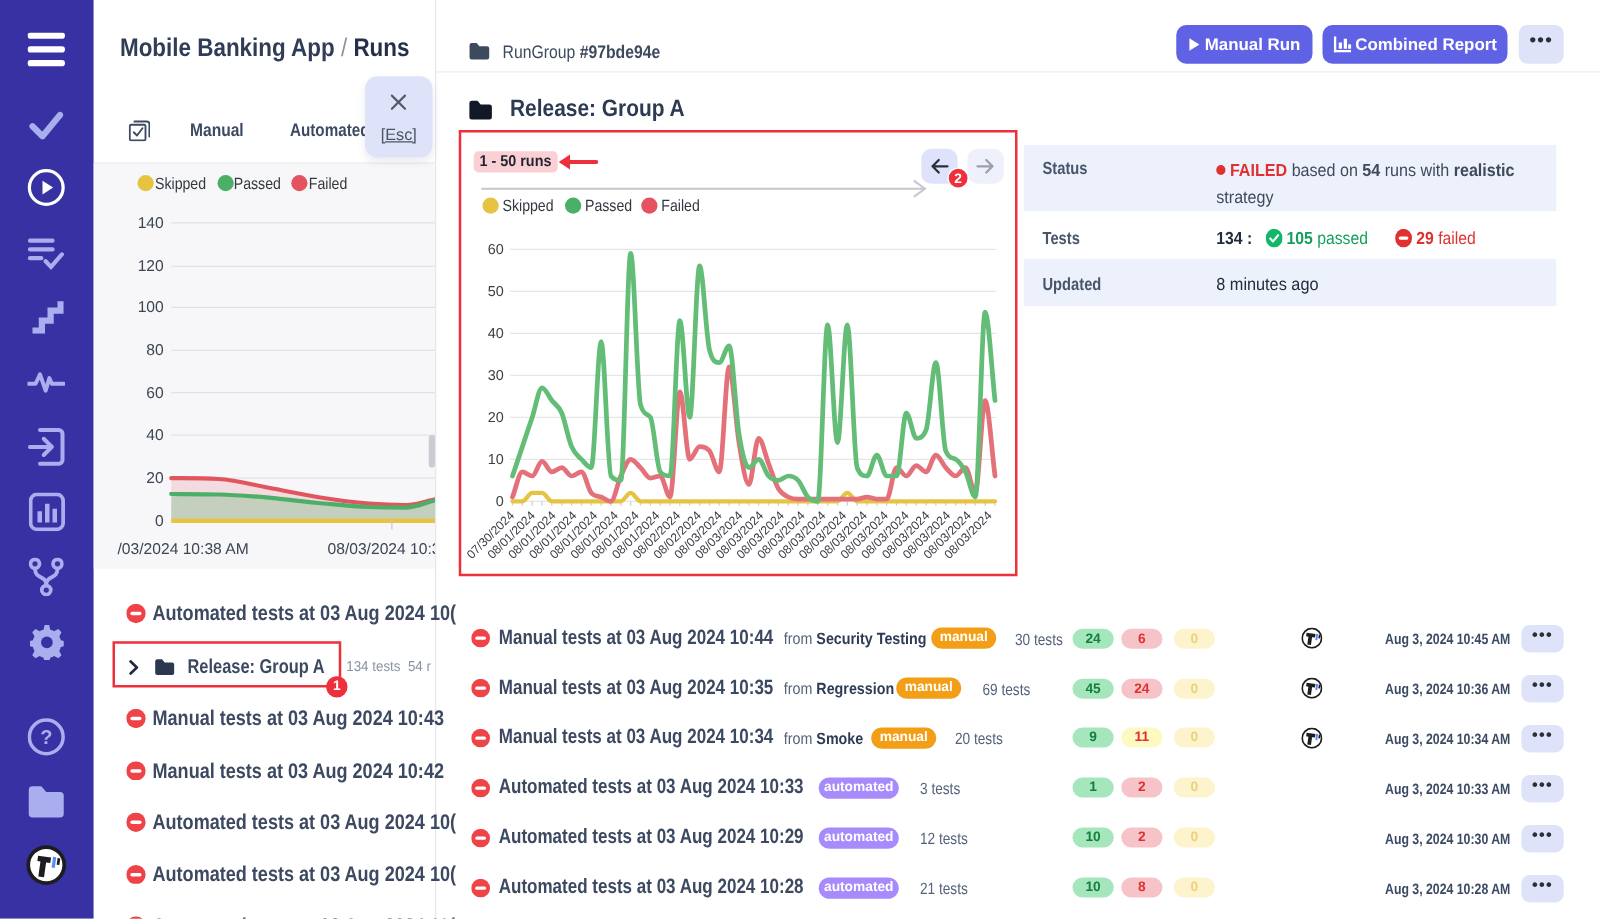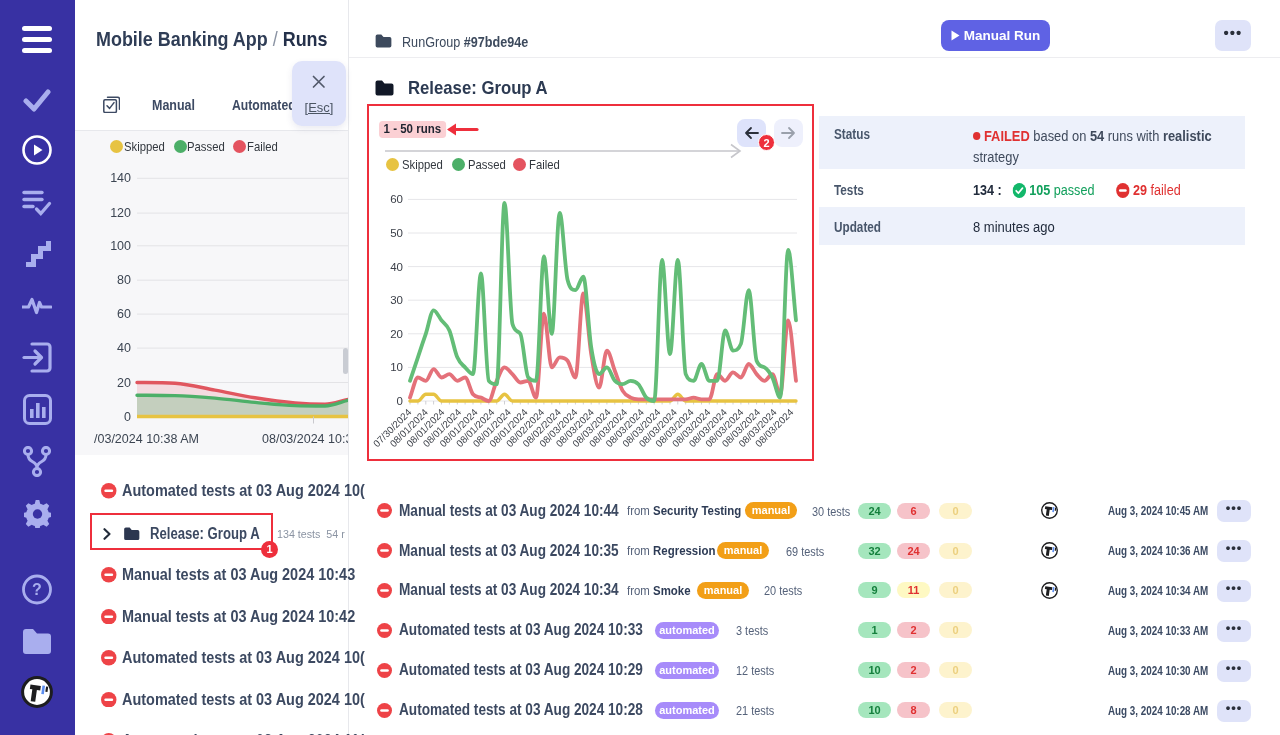--- a/index.html
+++ b/index.html
@@ -174,20 +174,29 @@
 <div class="abs" style="left:90px;top:513px;width:183px;height:37px;border:2.6px solid #ee2f3c;"></div>
 <div class="abs" style="left:261px;top:540.5px;width:17px;height:17px;border-radius:50%;background:#ee2f3c;color:#fff;font-size:11px;font-weight:bold;text-align:center;line-height:17px;">1</div>
 <div class="abs" style="left:349px;top:57px;width:931px;height:1px;background:#ededf0;"></div>
 <svg class="abs" style="left:375px;top:34px" width="17" height="14" viewBox="0 0 19 16">
       <path d="M0.5 2.5 a2 2 0 0 1 2-2 h4.5 l2.5 3 h7 a2 2 0 0 1 2 2 v8 a2 2 0 0 1 -2 2 h-14 a2 2 0 0 1 -2-2 Z" fill="#3d4a5d"></path>
     </svg>
 <div class="abs" style="left:402px;top:33.5px;font-size:14.5px;color:#3d4a5d;white-space:nowrap;transform:scaleX(0.87);transform-origin:0 50%;">RunGroup <span class="b">#97bde94e</span></div>
 <div class="abs" style="left:941px;top:20px;width:109px;height:31px;border-radius:8px;background:#5f62e4;color:#fff;font-size:13.5px;font-weight:bold;text-align:center;line-height:31px;"><svg width="9" height="11" viewBox="0 0 9 11" style="vertical-align:-1px;margin-right:4px;">
         <path d="M0.5 0.5 L8.5 5.5 L0.5 10.5 Z" fill="#fff"></path>
       </svg>Manual Run</div>
+<div class="abs" style="left:1058px;top:20px;width:148px;height:31px;border-radius:8px;background:#5f62e4;color:#fff;font-size:13.5px;font-weight:bold;text-align:center;line-height:31px;"><svg width="14" height="13" viewBox="0 0 14 13" style="vertical-align:-2px;">
+        <g fill="#fff">
+          <rect x="0" y="0" width="2" height="13"></rect>
+          <rect x="0" y="11" width="14" height="2"></rect>
+          <rect x="4" y="5" width="2.6" height="5"></rect>
+          <rect x="8" y="2" width="2.6" height="8"></rect>
+          <rect x="11.5" y="6.5" width="2.5" height="3.5"></rect>
+        </g>
+      </svg> Combined Report</div>
 <div class="dots" style="left:1215px;top:20px;width:36px;height:31px;line-height:26px;font-size:15px;">•••</div>
 <svg class="abs" style="left:375px;top:80px" width="19" height="16" viewBox="0 0 19 16">
       <path d="M0.5 2.5 a2 2 0 0 1 2-2 h4.5 l2.5 3 h7 a2 2 0 0 1 2 2 v8 a2 2 0 0 1 -2 2 h-14 a2 2 0 0 1 -2-2 Z" fill="#111827"></path>
     </svg>
 <div class="abs" style="left:408px;top:77px;font-size:19px;font-weight:bold;color:#2c3a52;white-space:nowrap;transform:scaleX(0.88);transform-origin:0 50%;">Release: Group A</div>
 <div class="abs" style="left:292px;top:61px;width:54px;height:65px;border-radius:10px;background:#dfe3fa;box-shadow:0 3px 7px rgba(60,60,120,0.10);"></div>
 <svg class="abs" style="left:311px;top:74px" width="16" height="16" viewBox="0 0 16 16">
       <path d="M2.5 2.5 L13 13 M13 2.5 L2.5 13" stroke="#52596a" stroke-width="1.7" stroke-linecap="round"></path>
     </svg>
 <div class="abs" style="left:292px;top:100px;width:54px;text-align:center;font-size:13px;color:#4b5563;text-decoration:underline;">[Esc]</div>
@@ -345,21 +354,21 @@
 <div class="abs" style="left:1108px;top:504px;font-size:12px;font-weight:bold;color:#3b4a63;white-space:nowrap;transform:scaleX(0.82);transform-origin:0 50%;">Aug 3, 2024 10:45 AM</div>
 <div class="dots" style="left:1217px;top:500px;font-size:13px;line-height:15px;">•••</div>
 <svg class="abs" style="left:377px;top:542.8px" width="15" height="15" viewBox="0 0 16 16">
       <circle cx="8" cy="8" r="8" fill="#ee4347"></circle>
       <rect x="3.4" y="6.6" width="9.2" height="2.8" rx="1.4" fill="#fff"></rect>
     </svg>
 <div class="abs" style="left:399px;top:540.5px;font-size:16.5px;font-weight:bold;color:#3c4961;white-space:nowrap;transform:scaleX(0.825);transform-origin:0 50%;">Manual tests at 03 Aug 2024 10:35</div>
 <div class="abs" style="left:627px;top:543px;font-size:13px;color:#55627a;white-space:nowrap;transform:scaleX(0.88);transform-origin:0 50%;">from <b style="color:#2d3b55;">Regression</b></div>
 <div class="pill" style="left:717px;top:542px;width:52px;height:17px;line-height:17px;background:#f29f17;color:#fff;border-radius:9px;">manual</div>
 <div class="abs" style="left:786px;top:543.5px;font-size:13px;color:#55627a;white-space:nowrap;transform:scaleX(0.84);transform-origin:0 50%;">69 tests</div>
-<div class="pill" style="left:858px;top:542.5px;width:33px;background:#a5e6bd;color:#15803d;">32</div>
+<div class="pill" style="left:858px;top:542.5px;width:33px;background:#a5e6bd;color:#15803d;">45</div>
 <div class="pill" style="left:897px;top:542.5px;width:33px;background:#f6c3c9;color:#e03131;">24</div>
 <div class="pill" style="left:939px;top:542.5px;width:33px;background:#fdf3cd;color:#ecd07f;">0</div>
 <svg class="abs" style="left:1041px;top:542px" width="17" height="17" viewBox="0 0 32 32">
       <circle cx="16" cy="16" r="14.6" fill="#fff" stroke="#1d1d1f" stroke-width="2.6"></circle>
       <path d="M7 9 h13.5 v5.5 h-4.4 v12 h-5.6 v-12 h-3.5 z" fill="#1d1d1f" transform="rotate(8 16 16)"></path>
       <rect x="21.5" y="8.5" width="3" height="9.5" fill="#5b8def" transform="rotate(8 16 16)"></rect>
       <rect x="25.7" y="9" width="2.4" height="6" fill="#1d1d1f" transform="rotate(8 16 16)"></rect>
     </svg>
 <div class="abs" style="left:1108px;top:544px;font-size:12px;font-weight:bold;color:#3b4a63;white-space:nowrap;transform:scaleX(0.82);transform-origin:0 50%;">Aug 3, 2024 10:36 AM</div>
 <div class="dots" style="left:1217px;top:540px;font-size:13px;line-height:15px;">•••</div>

